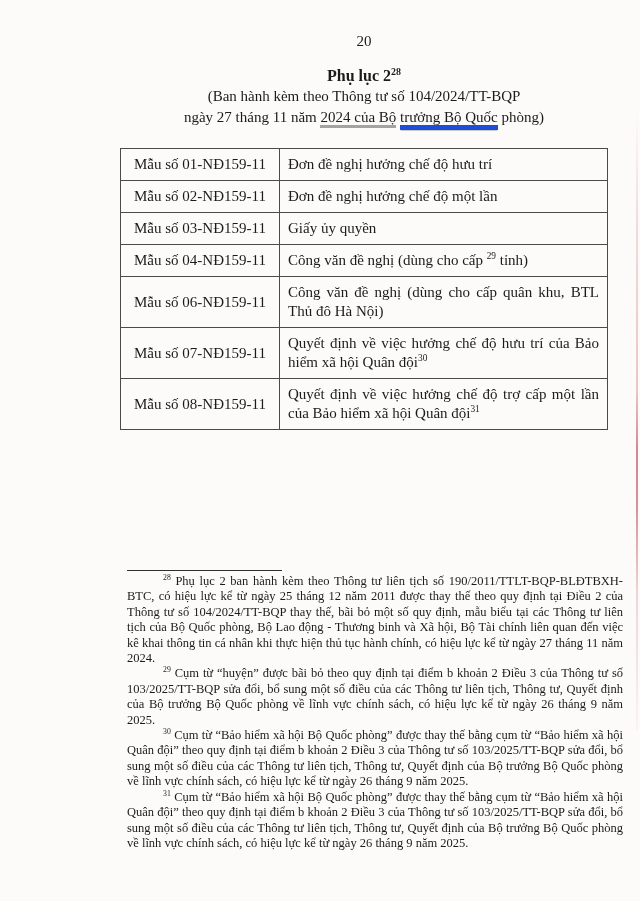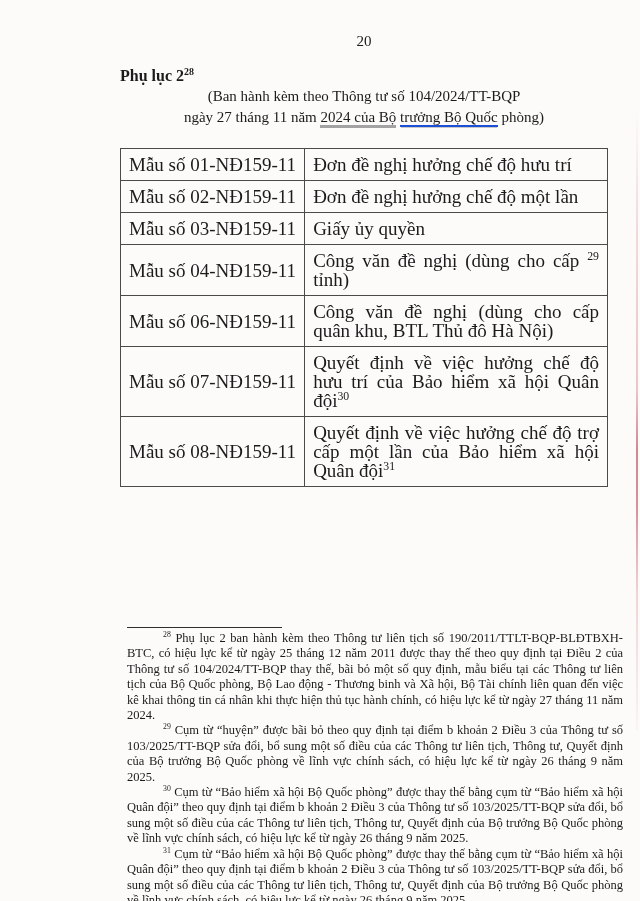--- a/index.html
+++ b/index.html
@@ -22,41 +22,42 @@
     width:488px;
   }
   .pagenum{
     padding-top:32px;
     text-align:center;
     font-size:15px;
     line-height:18px;
   }
   .title{
     margin-top:16px;
+    text-align:center;
     font-weight:bold;
     font-size:16px;
     line-height:20px;
   }
   .subtitle{
     text-align:center;
     font-size:15px;
     line-height:21px;
   }
   sup{
     font-size:0.62em;
     line-height:0;
     vertical-align:super;
   }
   .u-solid{border-bottom:3px solid #a3a3a3;}
-  .u-gray{border-bottom:2px solid #1d4ed8;box-shadow:0 2px 0 -1px #c9c9c9;}
+  .u-gray{border-bottom:5px solid #1d4ed8;box-shadow:0 2px 0 -1px #c9c9c9;}
   table.forms{
     margin-top:20px;
     border-collapse:collapse;
     width:488px;
-    font-size:19px;
+    font-size:15px;
     line-height:19px;
   }
   table.forms td{
     border:1px solid var(--table-border);
     padding:6px 8px;
     vertical-align:middle;
   }
   td.code-cell{
     width:142px;
     text-align:center;

